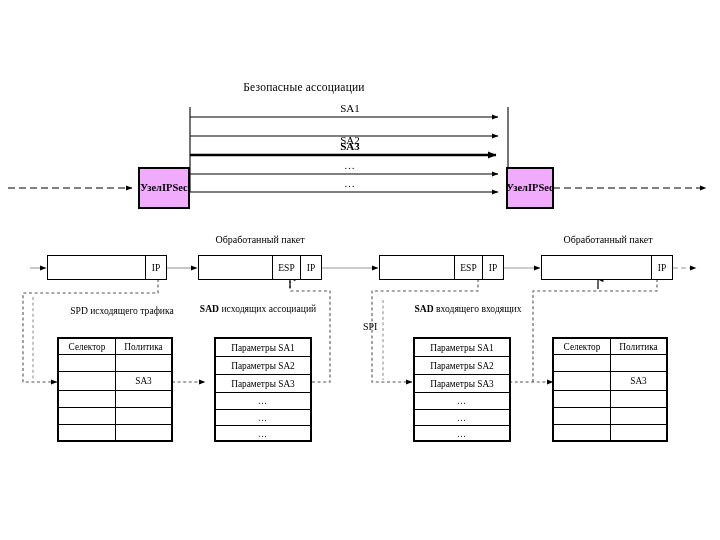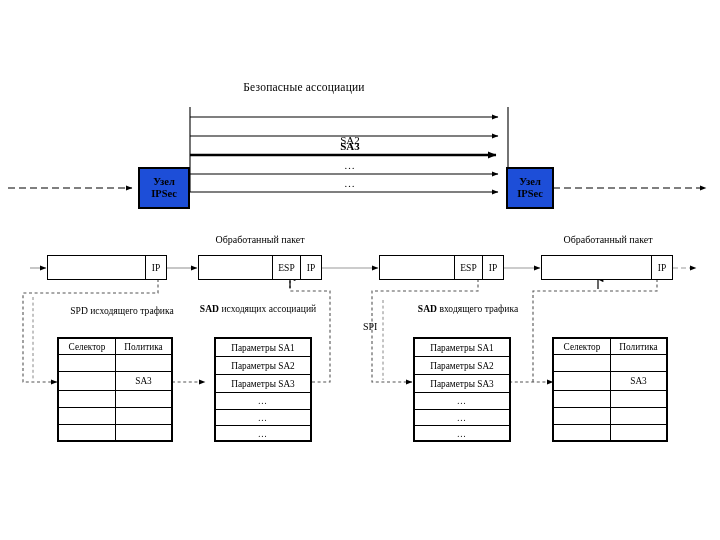--- a/index.html
+++ b/index.html
@@ -15,22 +15,22 @@
   
   #sa-title{left:0;top:81px;width:608px;font-size:11.5px;letter-spacing:.2px;}
 
   
   .sa-lab{font-size:11px;width:330px;left:185px;text-align:center;}
   .sa-lab.bold{font-weight:bold;}
   .dots{font-size:11px;letter-spacing:1px;}
 
   
   .node{
-    position:absolute;border:2.2px solid #000;background:#1d4ed8;
-    display:flex;flex-direction:column;align-items:center;justify-content:center;
+    position:absolute;border:2.2px solid #000;background:#f0abfc;
+    display:flex;flex-direction:row;align-items:center;justify-content:center;
     font-size:10.5px;font-weight:bold;line-height:1.12;box-sizing:border-box;
   }
 
   
   .pkt{position:absolute;border:1.4px solid #000;background:#fff;box-sizing:border-box;display:flex;}
   .pkt .seg{border-left:1.4px solid #000;box-sizing:border-box;display:flex;align-items:center;justify-content:center;font-size:9.5px;}
   .pkt .body{flex:1 1 auto;}
   .pkt-cap{font-size:10px;width:200px;text-align:center;}
 
   
@@ -97,20 +97,21 @@
     <path d="M498,382 L520,382 L520,382" fill="none" stroke="#555" stroke-width="1.1" stroke-dasharray="3,2.6"></path>
     <path d="M520,382 L553,382" fill="none" stroke="#555" stroke-width="1.1" stroke-dasharray="3,2.6" marker-end="url(#ahg)"></path>
 
     <path d="M657,279 L657,291 L533,291 L533,382" fill="none" stroke="#555" stroke-width="1.1" stroke-dasharray="3,2.6"></path>
 
     <path d="M598,289 L598,279" fill="none" stroke="#000" stroke-width="1.2" marker-end="url(#ahu)"></path>
   </svg>
 
   <div class="lbl ctr" id="sa-title">Безопасные ассоциации</div>
 
+  <div class="lbl sa-lab" style="top:102px;">SA1</div>
   <div class="lbl sa-lab" style="top:134px;">SA2</div>
   <div class="lbl sa-lab bold" style="top:140px;">SA3</div>
   <div class="lbl sa-lab dots" style="top:159px;">…</div>
   <div class="lbl sa-lab dots" style="top:177px;">…</div>
 
   <div class="node" style="left:138px;top:167px;width:52px;height:42px;">
     <span>Узел</span>
     <span>IPSec</span>
   </div>
   <div class="node" style="left:506px;top:167px;width:48px;height:42px;">
@@ -145,21 +146,21 @@
 
   <div class="lbl tbl-cap" style="left:173px;top:303px;">
     <b>SAD</b><span> исходящих ассоциаций</span>
   </div>
 
   <div class="lbl tbl-cap" style="left:37px;top:305px;">
     <span>SPD</span><span> исходящего трафика</span>
   </div>
 
   <div class="lbl tbl-cap" style="left:383px;top:303px;">
-    <b>SAD</b><span> входящего трафика</span>
+    <b>SAD</b><span> входящего входящих</span>
   </div>
 
 
   <div class="lbl spi-lab" style="left:363px;top:321px;">SPI</div>
 
   <div class="tbl" style="left:57px;top:337px;width:116px;height:105px;">
     <div class="trow" style="height:16px;">
       <div class="tcell left" style="width:57px;">Селектор</div>
       <div class="tcell" style="width:55px;">Политика</div>
     </div>

